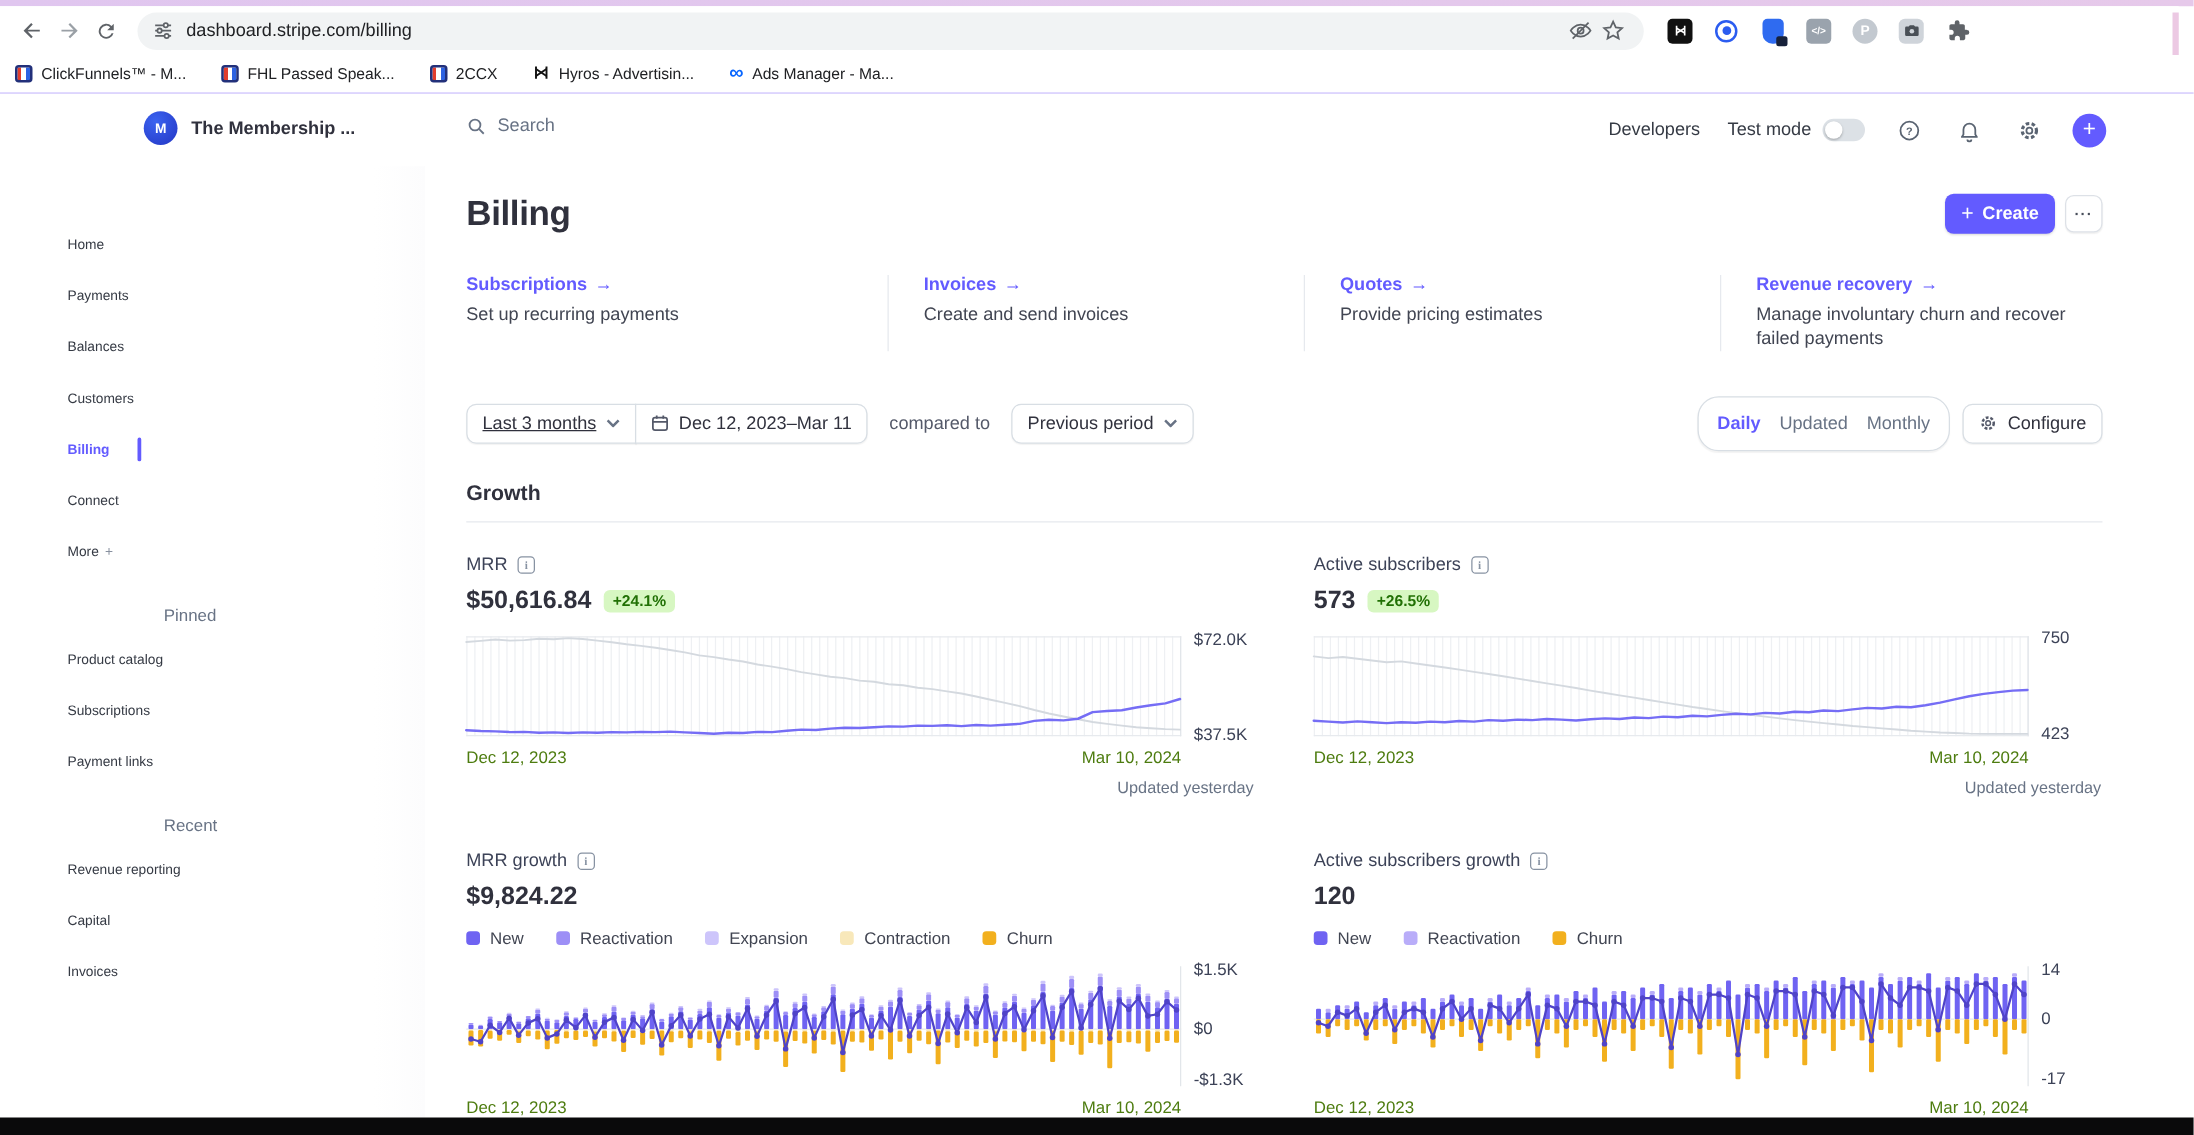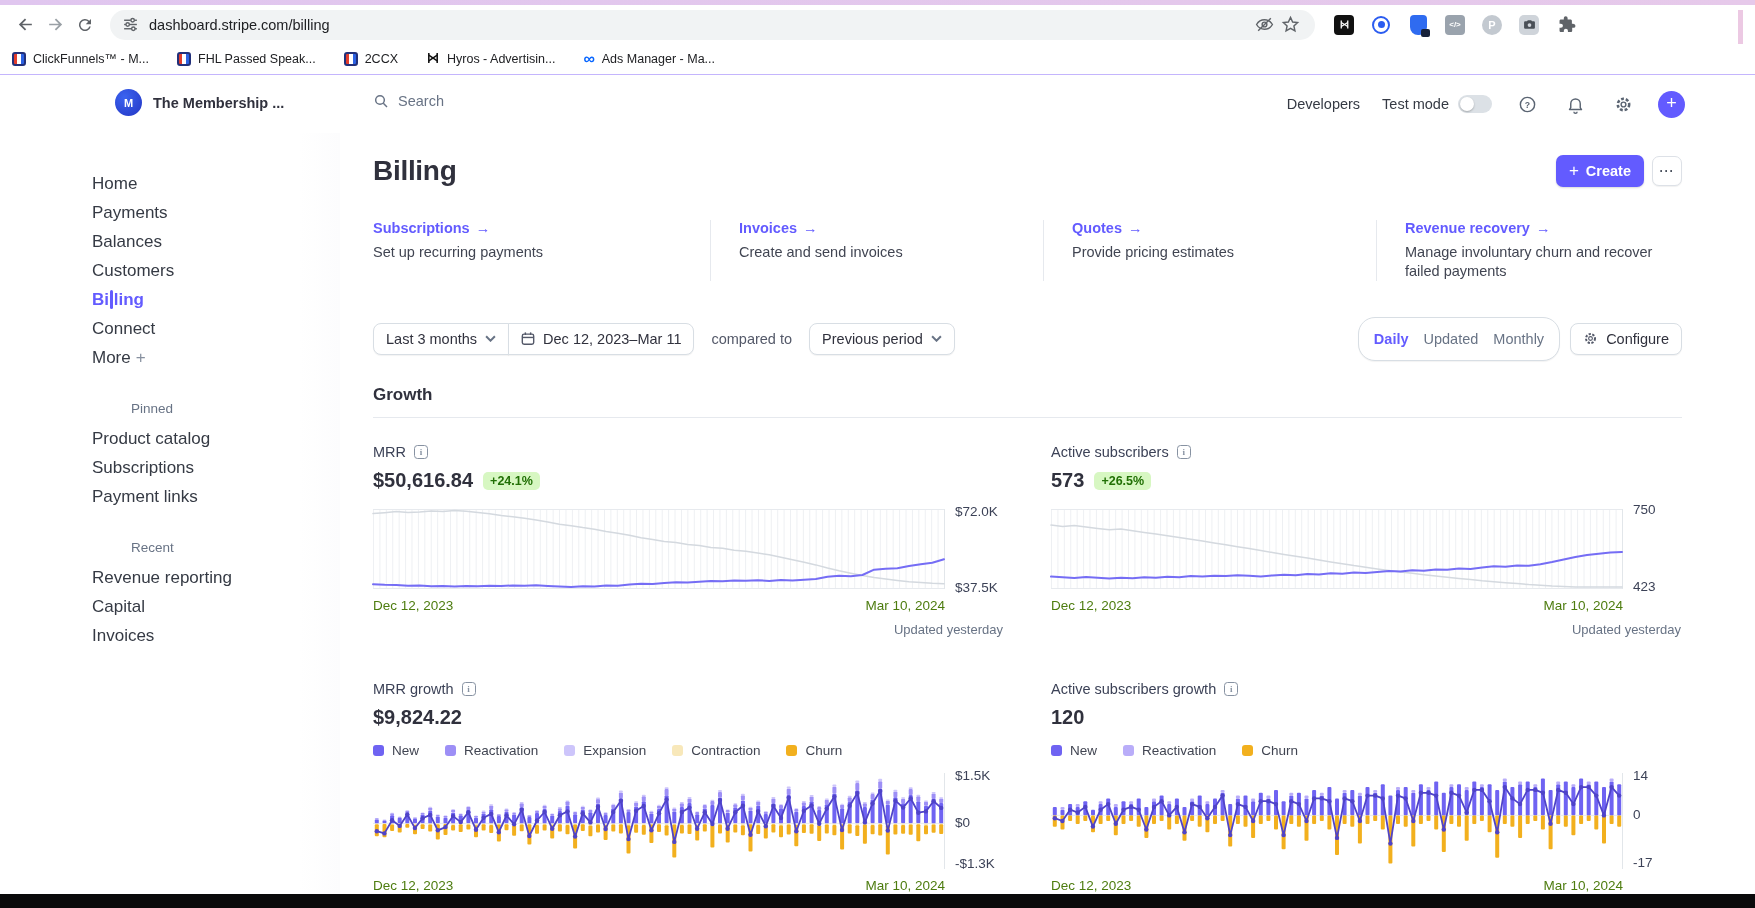--- a/index.html
+++ b/index.html
@@ -40,21 +40,21 @@
   .search-text { font-size:14.5px; color:#687385; }
   .hdr-right { position:absolute; right:70px; top:0; height:58px; display:flex; align-items:center; gap:22px; }
   .hdr-link { font-size:14.5px; font-weight:500; color:#353a44; background:none; border:none; cursor:pointer; font-family:"Liberation Sans",sans-serif; }
   .testmode { display:flex; align-items:center; gap:9px; }
   .toggle { width:34px; height:18px; background:#dce1e6; border-radius:9px; position:relative; border:none; cursor:pointer; }
   .toggle i { position:absolute; left:2px; top:2px; width:14px; height:14px; background:#fff; border-radius:50%; box-shadow:0 1px 2px rgba(0,0,0,.25); }
   .hdr-ic { width:26px; height:26px; border:none; background:transparent; display:flex; align-items:center; justify-content:center; cursor:pointer; }
   .plus-btn { width:27px; height:27px; border-radius:50%; background:#635bff; color:#fff; font-size:18px; font-weight:400; border:none; display:flex; align-items:center; justify-content:center; cursor:pointer; line-height:1; padding-bottom:2px; }
 
   .sidebar { position:absolute; top:58px; left:0; width:340px; bottom:0; padding-top:36px; background:linear-gradient(90deg,#fff 88%,#fcfcfd); }
-  .side-item { position:relative; height:29px; display:flex; align-items:center; padding-left:92px; font-size:17px; font-weight:500; color:#353a44; cursor:pointer; }
+  .side-item { position:relative; height:29px; display:flex; align-items:center; padding-left:54px; font-size:11px; font-weight:500; color:#353a44; cursor:pointer;margin-top:12px; }
   .side-item.active { color:#635bff; font-weight:700; }
   .side-item.active::before { content:""; position:absolute; left:110px; top:5px; width:3px; height:19px; border-radius:2px; background:#635bff; }
   .side-item .plus { color:#87909f; margin-left:5px; font-weight:500; }
   .side-heading { height:18px; margin-top:27px; margin-bottom:7px; padding-left:131px; font-size:13.5px; font-weight:500; color:#687385; display:flex; align-items:center; }
 
   .main { position:absolute; top:58px; left:373px; width:1309px; bottom:0; }
   .page-head { margin-top:22px; display:flex; align-items:center; justify-content:space-between; }
   .page-title { font-size:28px; font-weight:700; color:#30313d; letter-spacing:-.3px; }
   .head-actions { display:flex; align-items:center; gap:8px; }
   .create-btn { height:32px; padding:0 13px; background:#635bff; border:none; border-radius:7px; color:#fff; font-size:14.5px; font-weight:600; display:flex; align-items:center; gap:7px; cursor:pointer; box-shadow:0 1px 2px rgba(0,0,0,.15); font-family:"Liberation Sans",sans-serif; }
@@ -62,21 +62,21 @@
   .more-btn { height:30px; width:30px; background:#fff; border:1px solid #dde1e7; border-radius:7px; color:#474e5a; font-size:12px; font-weight:700; letter-spacing:1px; cursor:pointer; box-shadow:0 1px 1px rgba(0,0,0,.06); }
 
   .shortcuts { margin-top:33px; display:grid; grid-template-columns:337px 333px 333px 1fr; }
   .shortcut { padding-right:26px; }
   .shortcut + .shortcut { border-left:1px solid #e6e9ee; padding-left:28px; }
   .shortcut-title { font-size:14.5px; font-weight:600; color:#635bff; display:flex; align-items:center; gap:6px; background:none; border:none; cursor:pointer; font-family:"Liberation Sans",sans-serif; }
   .shortcut-desc { margin-top:7px; font-size:14.5px; color:#414552; line-height:1.3; }
 
   .filter-bar { margin-top:36px; display:flex; align-items:center; }
   .btn { height:32px; background:#fff; border:1px solid #d8dee4; border-radius:8px; font-size:14.5px; font-weight:500; color:#30313d; display:flex; align-items:center; gap:8px; padding:0 12px; cursor:pointer; box-shadow:0 1px 1px rgba(0,0,0,.05); font-family:"Liberation Sans",sans-serif; white-space:nowrap; }
-  .grp-l { border-radius:8px 0 0 8px; }
+  .grp-l { border-radius:8px 0 0 8px;text-decoration:underline; }
   .grp-r { border-radius:0 8px 8px 0; margin-left:-1px; }
   .compared { margin:0 17px; font-size:14.5px; color:#545969; }
   .seg { margin-left:auto; height:44px; background:#fff; border:1px solid #d8dee4; border-radius:17px; display:flex; align-items:center; gap:15px; padding:0 15px; box-shadow:0 1px 1px rgba(0,0,0,.05); }
   .seg span { font-size:14.5px; font-weight:500; color:#687385; cursor:pointer; }
   .seg span.active { color:#635bff; font-weight:700; }
   .configure { margin-left:10px; }
 
   .growth-title { margin-top:24px; font-size:17px; font-weight:700; color:#30313d; padding-bottom:12px; border-bottom:1px solid #e6e9ee; }
   .charts-grid { margin-top:24px; display:grid; grid-template-columns:630px 630px; column-gap:48px; }
   .chart-card .metric-row { display:flex; align-items:center; gap:8px; height:20px; }

